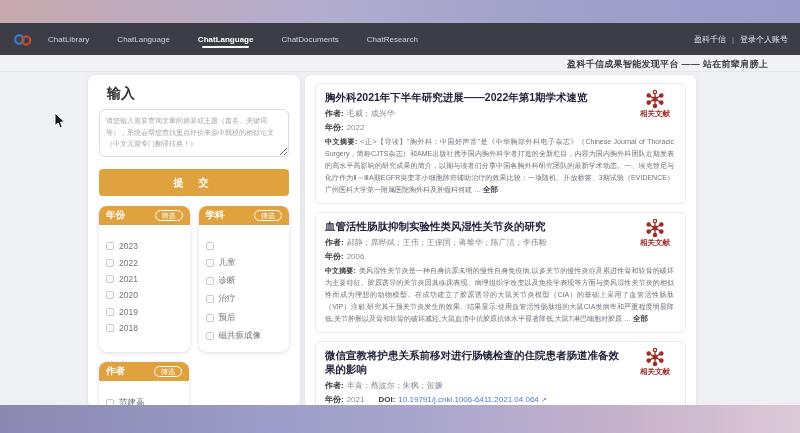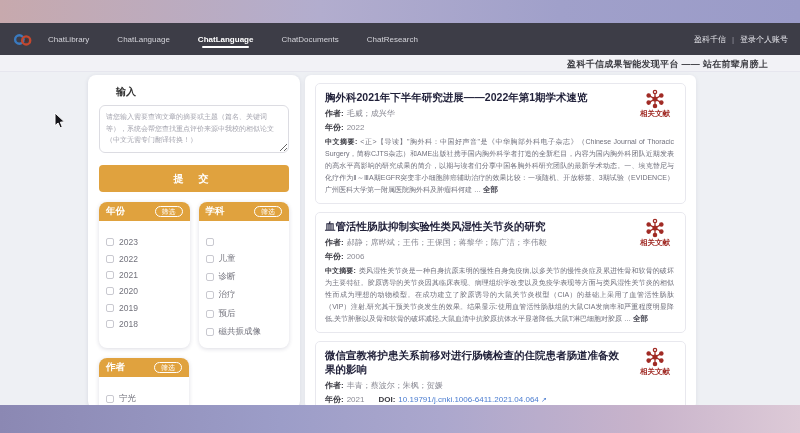--- a/index.html
+++ b/index.html
@@ -21,21 +21,21 @@
   .nav-right { margin-left:auto; display:flex; gap:6px; font-size:8px; color:#e4e4ea; align-items:center; white-space:nowrap; }
   .nav-right .sep { color:#9b9ba6; }
   
   .subheader { height:17px; background:#f2f2f6; position:relative; border-bottom:1px solid #e6e6ee; }
   .slogan { position:absolute; right:32px; top:3px; font-size:9px; font-weight:bold; color:#3c3c42; letter-spacing:.3px; }
   
   .content { position:relative; height:342px; background:#eef0f4; }
   
   .sidebar { position:absolute; left:88px; top:3px; width:212px; height:334px; background:#fff; border-radius:8px;
              box-shadow:0 1px 4px rgba(40,40,80,.12); padding:8px 11px; overflow:hidden; }
-  .input-title { font-size:10px; font-weight:bold; color:#333; margin:2px 17px 6px; }
+  .input-title { font-size:14px; font-weight:bold; color:#333; margin:2px 8px 6px; }
   .query-box { width:100%; height:48px; border:1px solid #dcdce2; border-radius:6px; padding:5px 6px;
                font-family:inherit; font-size:7px; line-height:1.65; color:#777; background:#fff; }
   .query-box::placeholder { color:#a6a6b0; }
   .submit-btn { margin-top:8px; width:100%; height:27px; border:none; border-radius:4px; background:#e0a23e;
                 color:#fff; font-size:10px; font-weight:bold; letter-spacing:6px; cursor:pointer; font-family:inherit; }
   .fpanel-row { display:flex; gap:9px; margin-top:10px; }
   .fpanel { background:#fff; border-radius:8px; box-shadow:0 1px 4px rgba(40,40,80,.16); overflow:hidden; flex:1; }
   .fpanel-half { flex:none; width:calc(50% - 5px); }
   .mt { margin-top:10px; }
   .fpanel-head { background:#e0a23e; display:flex; align-items:center; justify-content:space-between; padding:3px 7px; }
@@ -189,20 +189,24 @@
         </div>
       </div>
 
       <div class="fpanel fpanel-half mt">
         <div class="fpanel-head">
           <span class="fpanel-title">作者</span>
           <button class="pill">筛选</button>
         </div>
         <div class="fpanel-body">
 
+            <label class="check-row">
+              <span class="cbx"></span>
+              <span class="check-label">范建高</span>
+            </label>
 
             <label class="check-row">
               <span class="cbx"></span>
               <span class="check-label">宁光</span>
             </label>
 
             <label class="check-row">
               <span class="cbx"></span>
               <span class="check-label">倪兆慧</span>
             </label>

